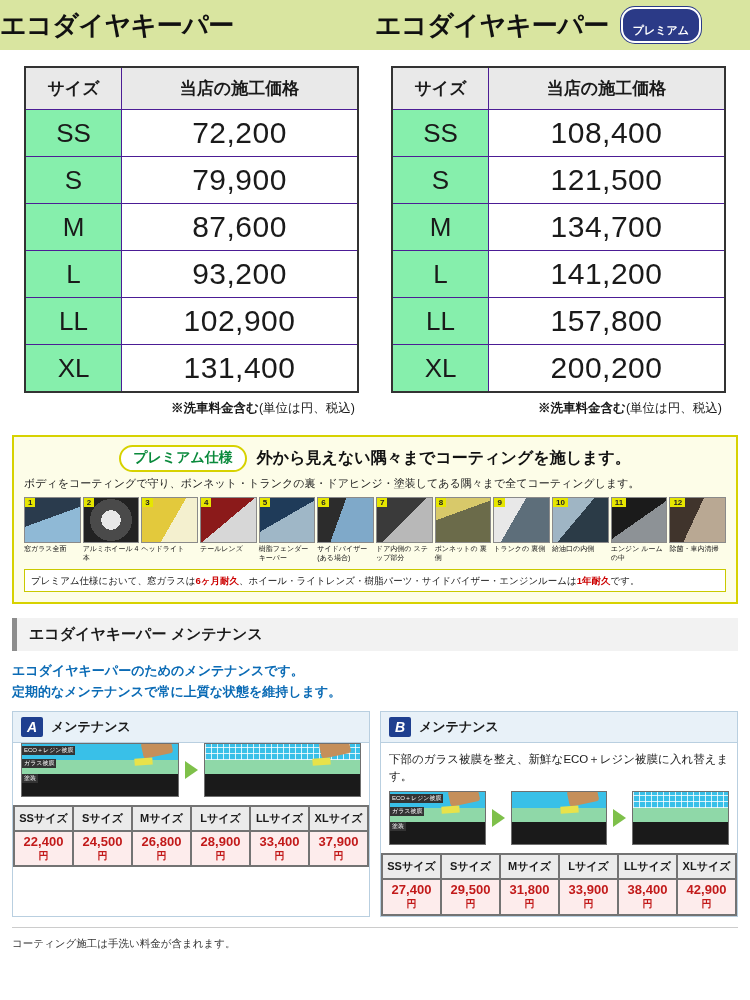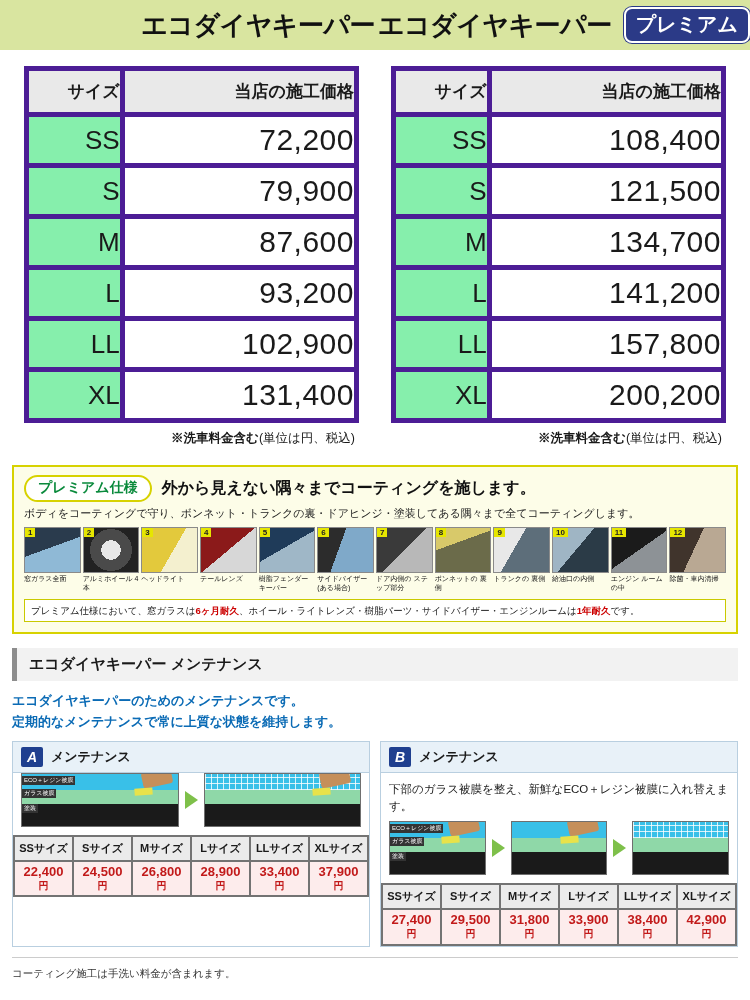--- a/index.html
+++ b/index.html
@@ -17,57 +17,57 @@
   .header {
     height: 50px;
     background: #d9e5a0;
     display: flex;
     align-items: center;
   }
   .header .hcol {
     flex: 1;
     display: flex;
     align-items: center;
-    justify-content: flex-end;
+    justify-content: flex-start;
     gap: 12px;
   }
   .header h1 {
     margin: 0;
     font-size: 26px;
     font-weight: bold;
     letter-spacing: -0.5px;
     color: #111;
   }
   .premium-badge {
     background: #2b3a87;
     color: #ffffff;
     border: 2px solid #ffffff;
-    border-radius: 8px;
-    padding: 2px 10px 3px;
-    font-size: 20px;
+    border-radius: 14px;
+    padding: 14px 10px 3px;
+    font-size: 11px;
     font-weight: bold;
     box-shadow: 0 0 0 1px #2b3a87;
   }
 
   
   .price-area {
     display: flex;
     padding: 16px 24px 6px;
     gap: 32px;
   }
   .price-block { flex: 1; }
   table.price {
     width: 100%;
     border-collapse: collapse;
     border: 2px solid #333;
     table-layout: fixed;
   }
   table.price th, table.price td {
-    border: 5px solid #4c1d95;
-    text-align: right;
+    border: 1px solid #4c1d95;
+    text-align: center;
   }
   table.price thead th {
     background: #e9e9e9;
     font-size: 17px;
     font-weight: bold;
     padding: 9px 0;
   }
   table.price thead th.size-col { width: 29%; }
   table.price tbody td.size {
     font-size: 26px;
@@ -92,20 +92,21 @@
   .spec-panel {
     margin: 12px 12px 0;
     border: 2px solid #d7d200;
     background: #fdfde8;
     padding: 8px 10px 10px;
   }
   .spec-head {
     display: flex;
     align-items: center;
     gap: 10px;
+    justify-content: center;
   }
   .spec-tag {
     background: #ffffff;
     border: 2px solid #d7d200;
     border-radius: 14px;
     color: #0a8a3c;
     font-size: 14px;
     font-weight: bold;
     padding: 2px 12px 3px;
     white-space: nowrap;

